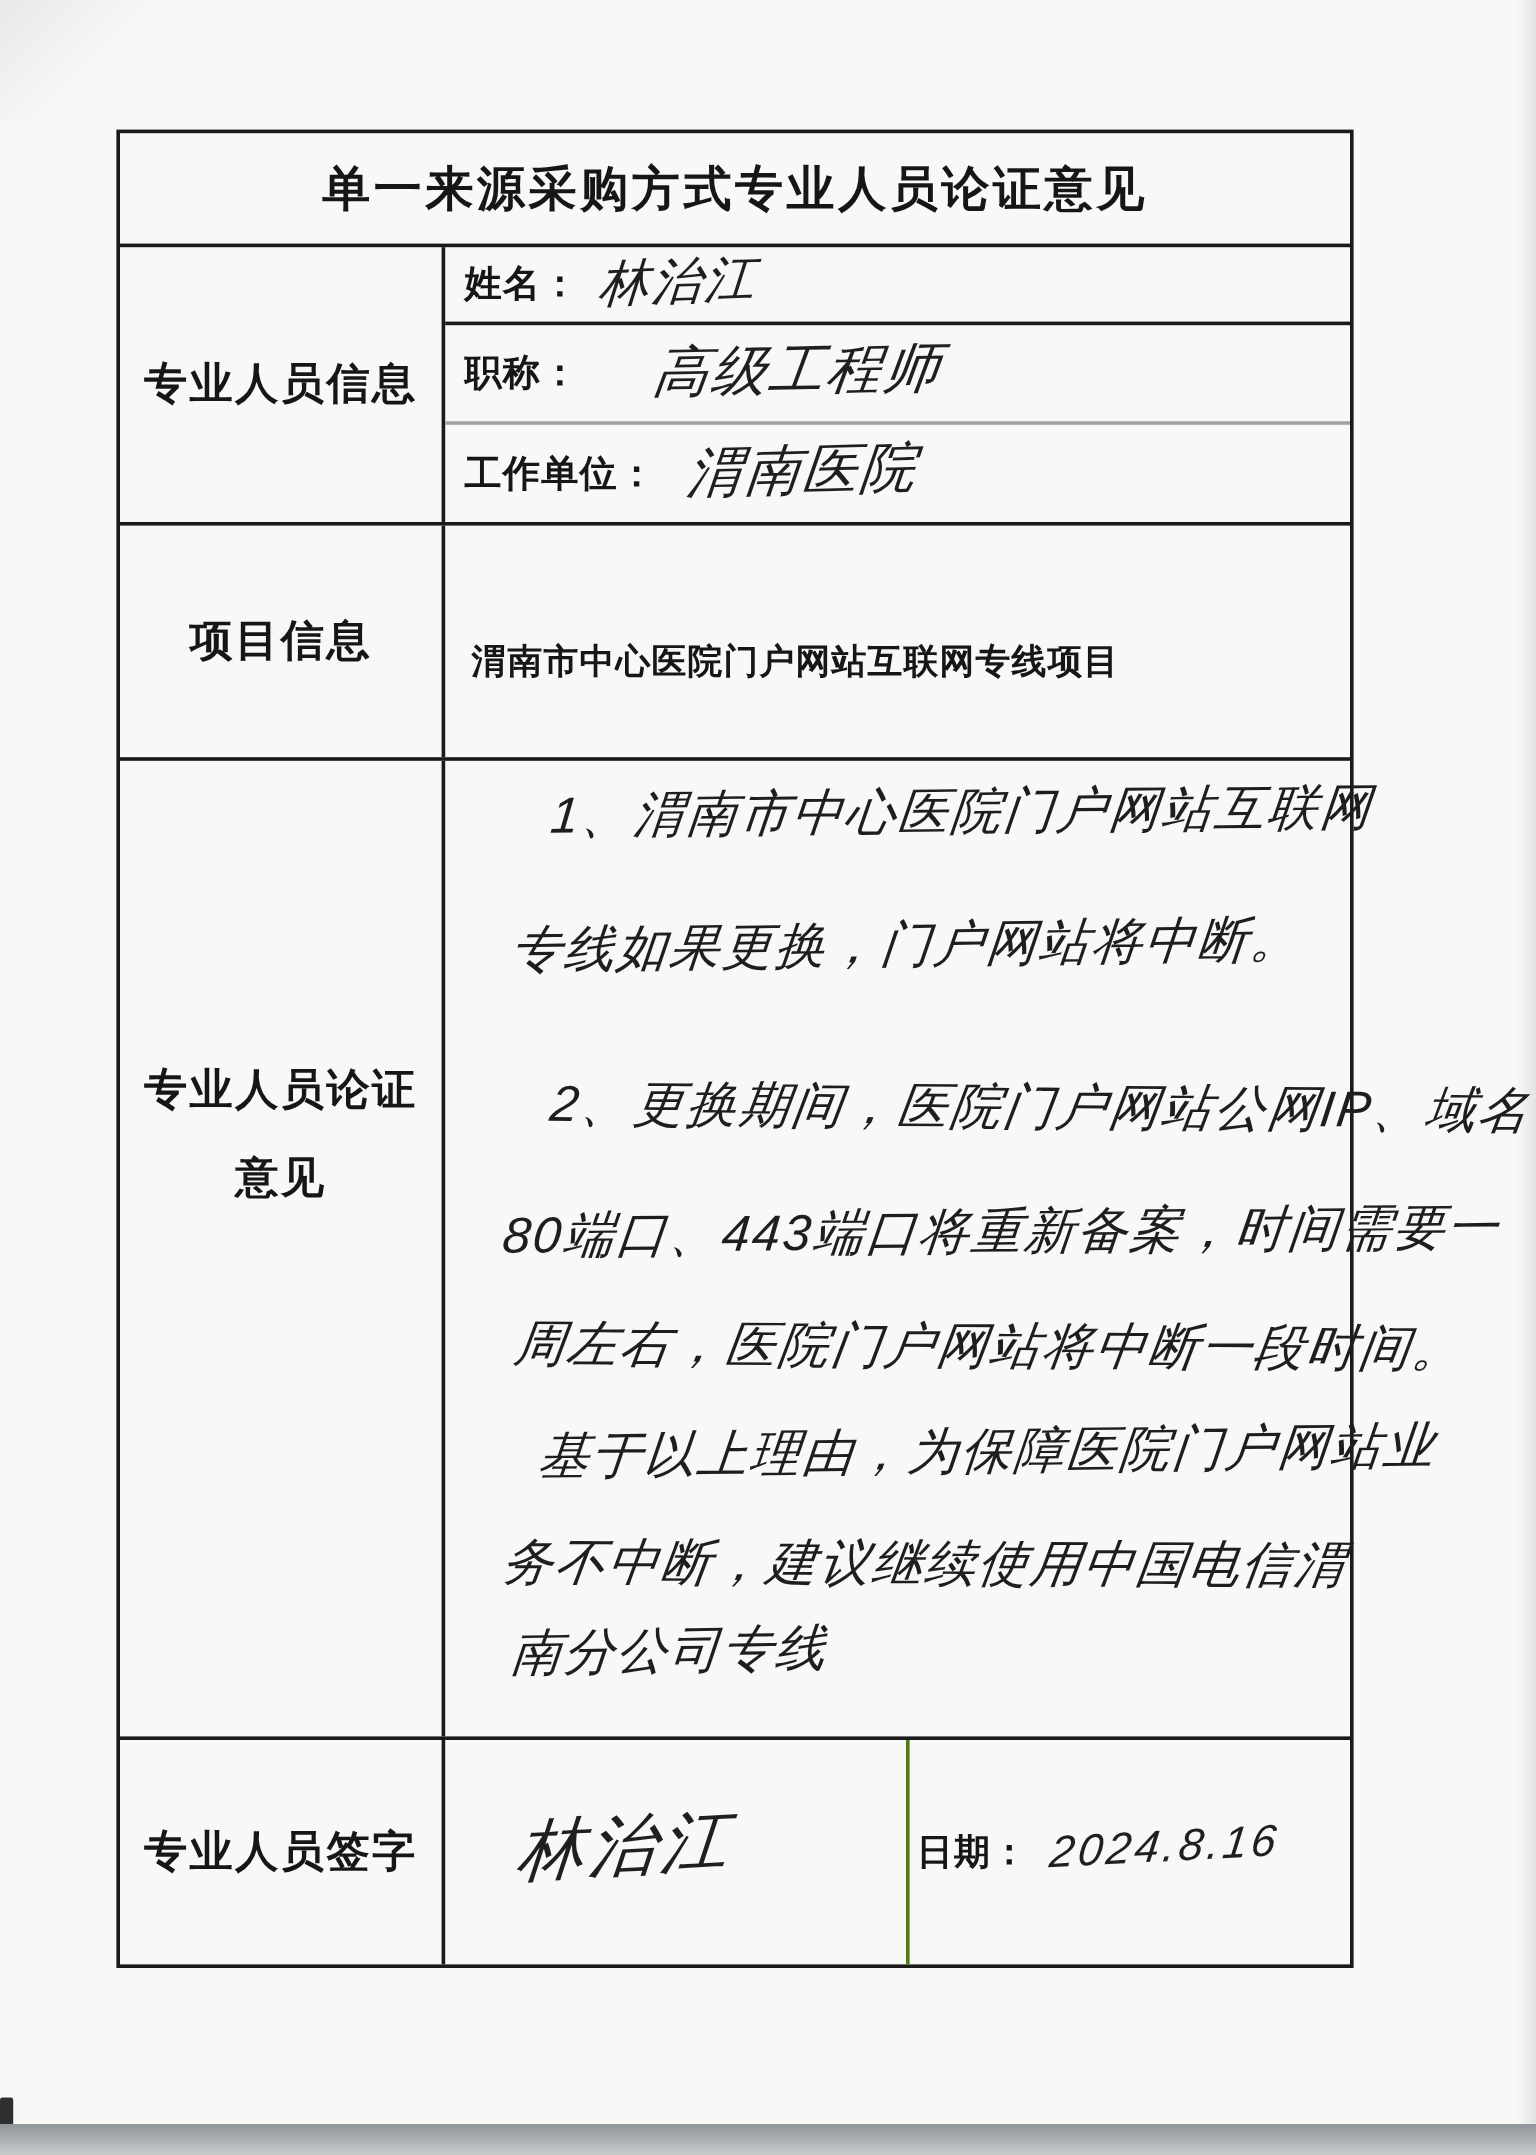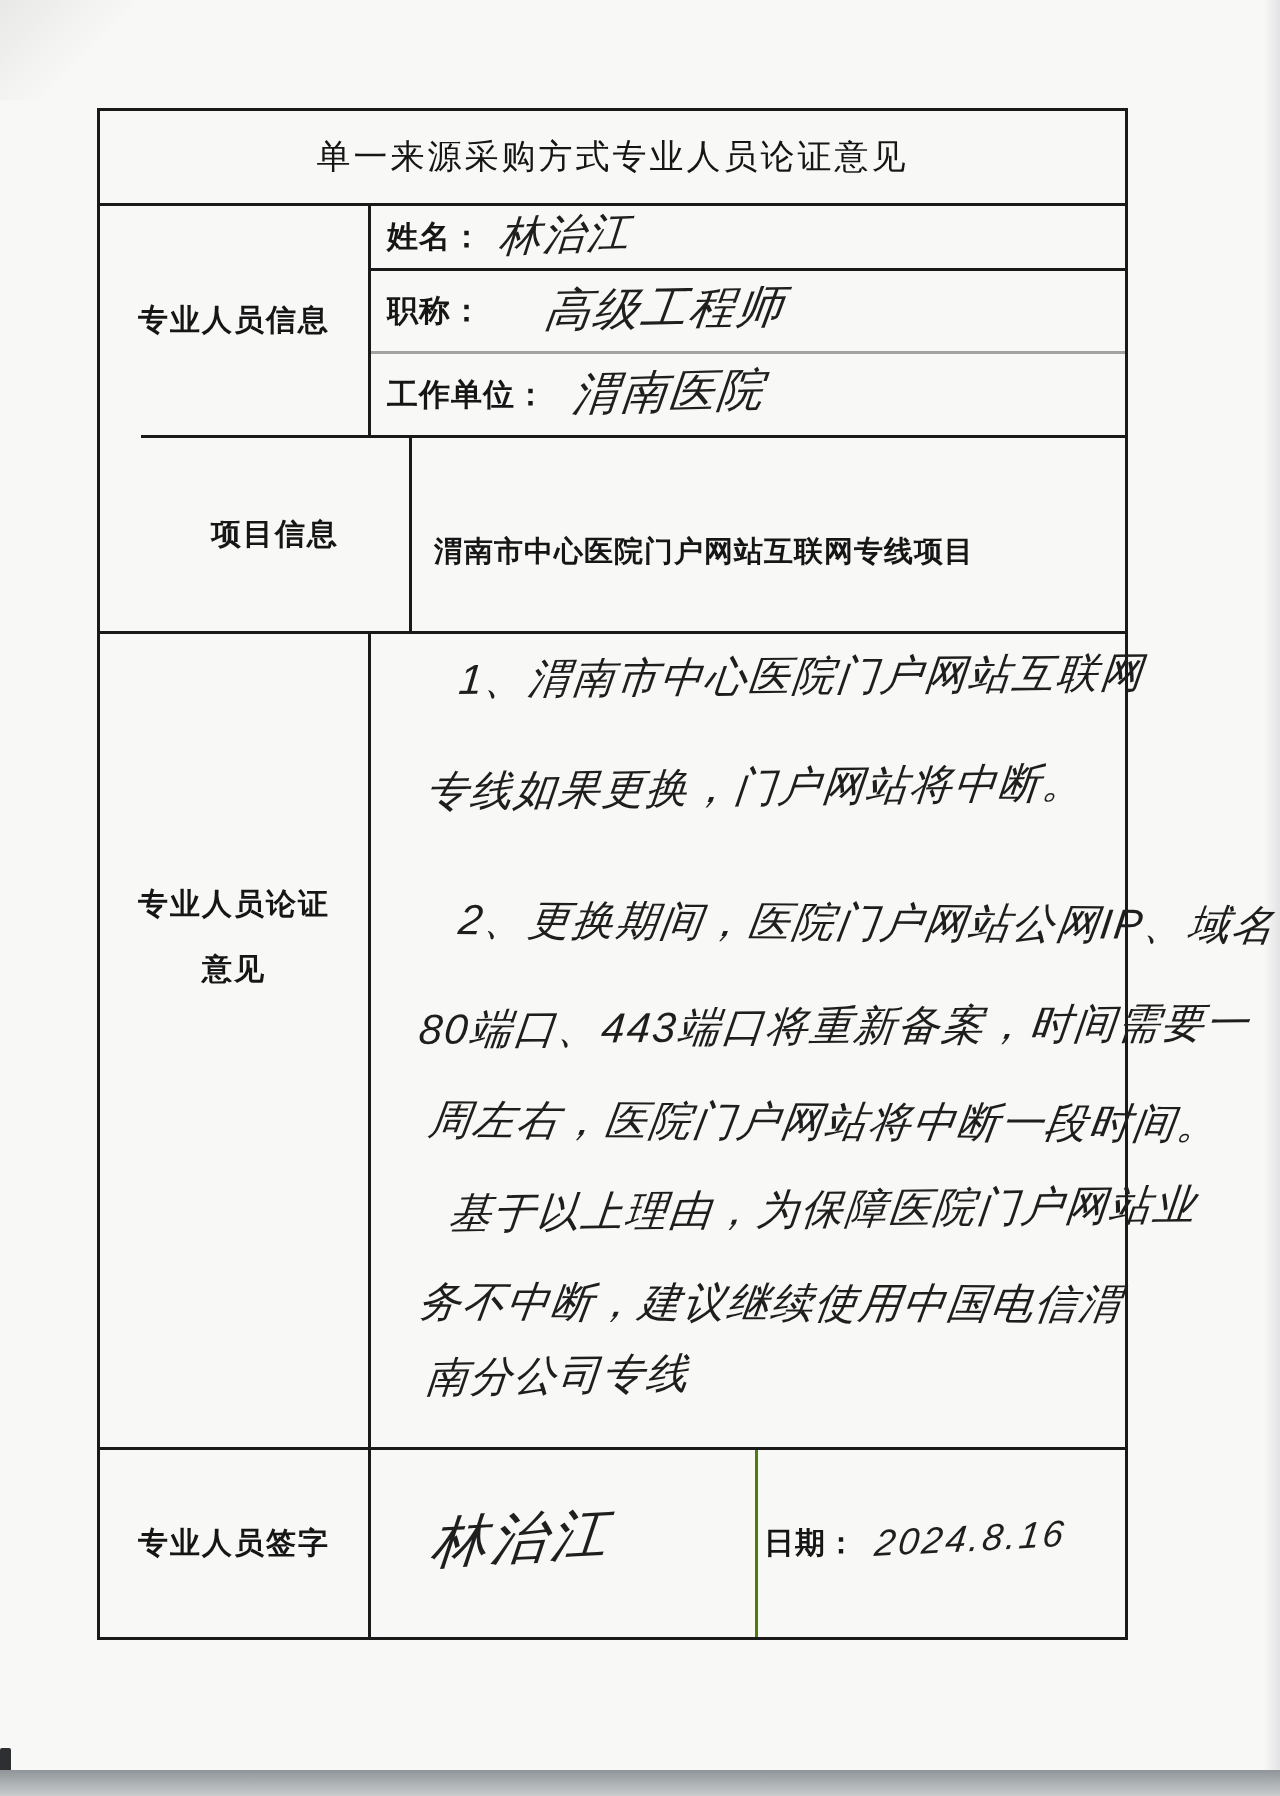--- a/index.html
+++ b/index.html
@@ -18,36 +18,36 @@
   .scan-mark{position:absolute;left:0;top:1748px;width:11px;height:30px;background:#2e2f30;border-radius:2px;}
 
   .doc-table{
     position:absolute;left:97px;top:108px;width:1031px;height:1532px;
     border:3px solid #1a1a1a;box-sizing:border-box;
     display:flex;flex-direction:column;
   }
   .t-row{display:flex;box-sizing:border-box;}
   .b-top{border-top:3px solid #1a1a1a;}
   .title-row{height:92px;align-items:center;justify-content:center;}
-  .doc-title{font-weight:normal;font-size:34px;letter-spacing:3px;}
+  .doc-title{font-weight:bold;font-size:40px;letter-spacing:3px;}
 
   .label-col{
     width:271px;box-sizing:border-box;border-right:3px solid #1a1a1a;
     display:flex;flex-direction:column;align-items:center;justify-content:center;
-    font-weight:bold;font-size:30px;letter-spacing:2px;text-align:center;
+    font-weight:bold;font-size:36px;letter-spacing:2px;text-align:center;
   }
   .info-row{height:232px;}
   .sub-col{flex:1;display:flex;flex-direction:column;box-sizing:border-box;}
   .sub-row{display:flex;align-items:center;box-sizing:border-box;padding-left:16px;overflow:visible;}
   .sub-row .f-label{font-weight:bold;font-size:31px;letter-spacing:1px;white-space:nowrap;}
   .sub-name{height:62px;border-radius:20px;}
   .sub-rank{height:83px;border-top:3px solid #1a1a1a;}
   .sub-org{flex:1;border-top:3px solid #a3a3a3;}
 
-  .project-row{height:196px;margin-left:41px;}
+  .project-row{height:196px;}
   .project-content{flex:1;display:flex;align-items:center;padding:34px 0 0 22px;box-sizing:border-box;}
   .project-text{font-weight:600;font-size:29px;letter-spacing:1px;}
 
   .opinion-row{height:816px;}
   .opinion-label{justify-content:flex-start;gap:18px;}
   .opinion-label .l1{margin-top:250px;}
   .opinion-label .l2{margin-top:6px;}
   .opinion-content{flex:1;position:relative;overflow:visible;}
 
   

